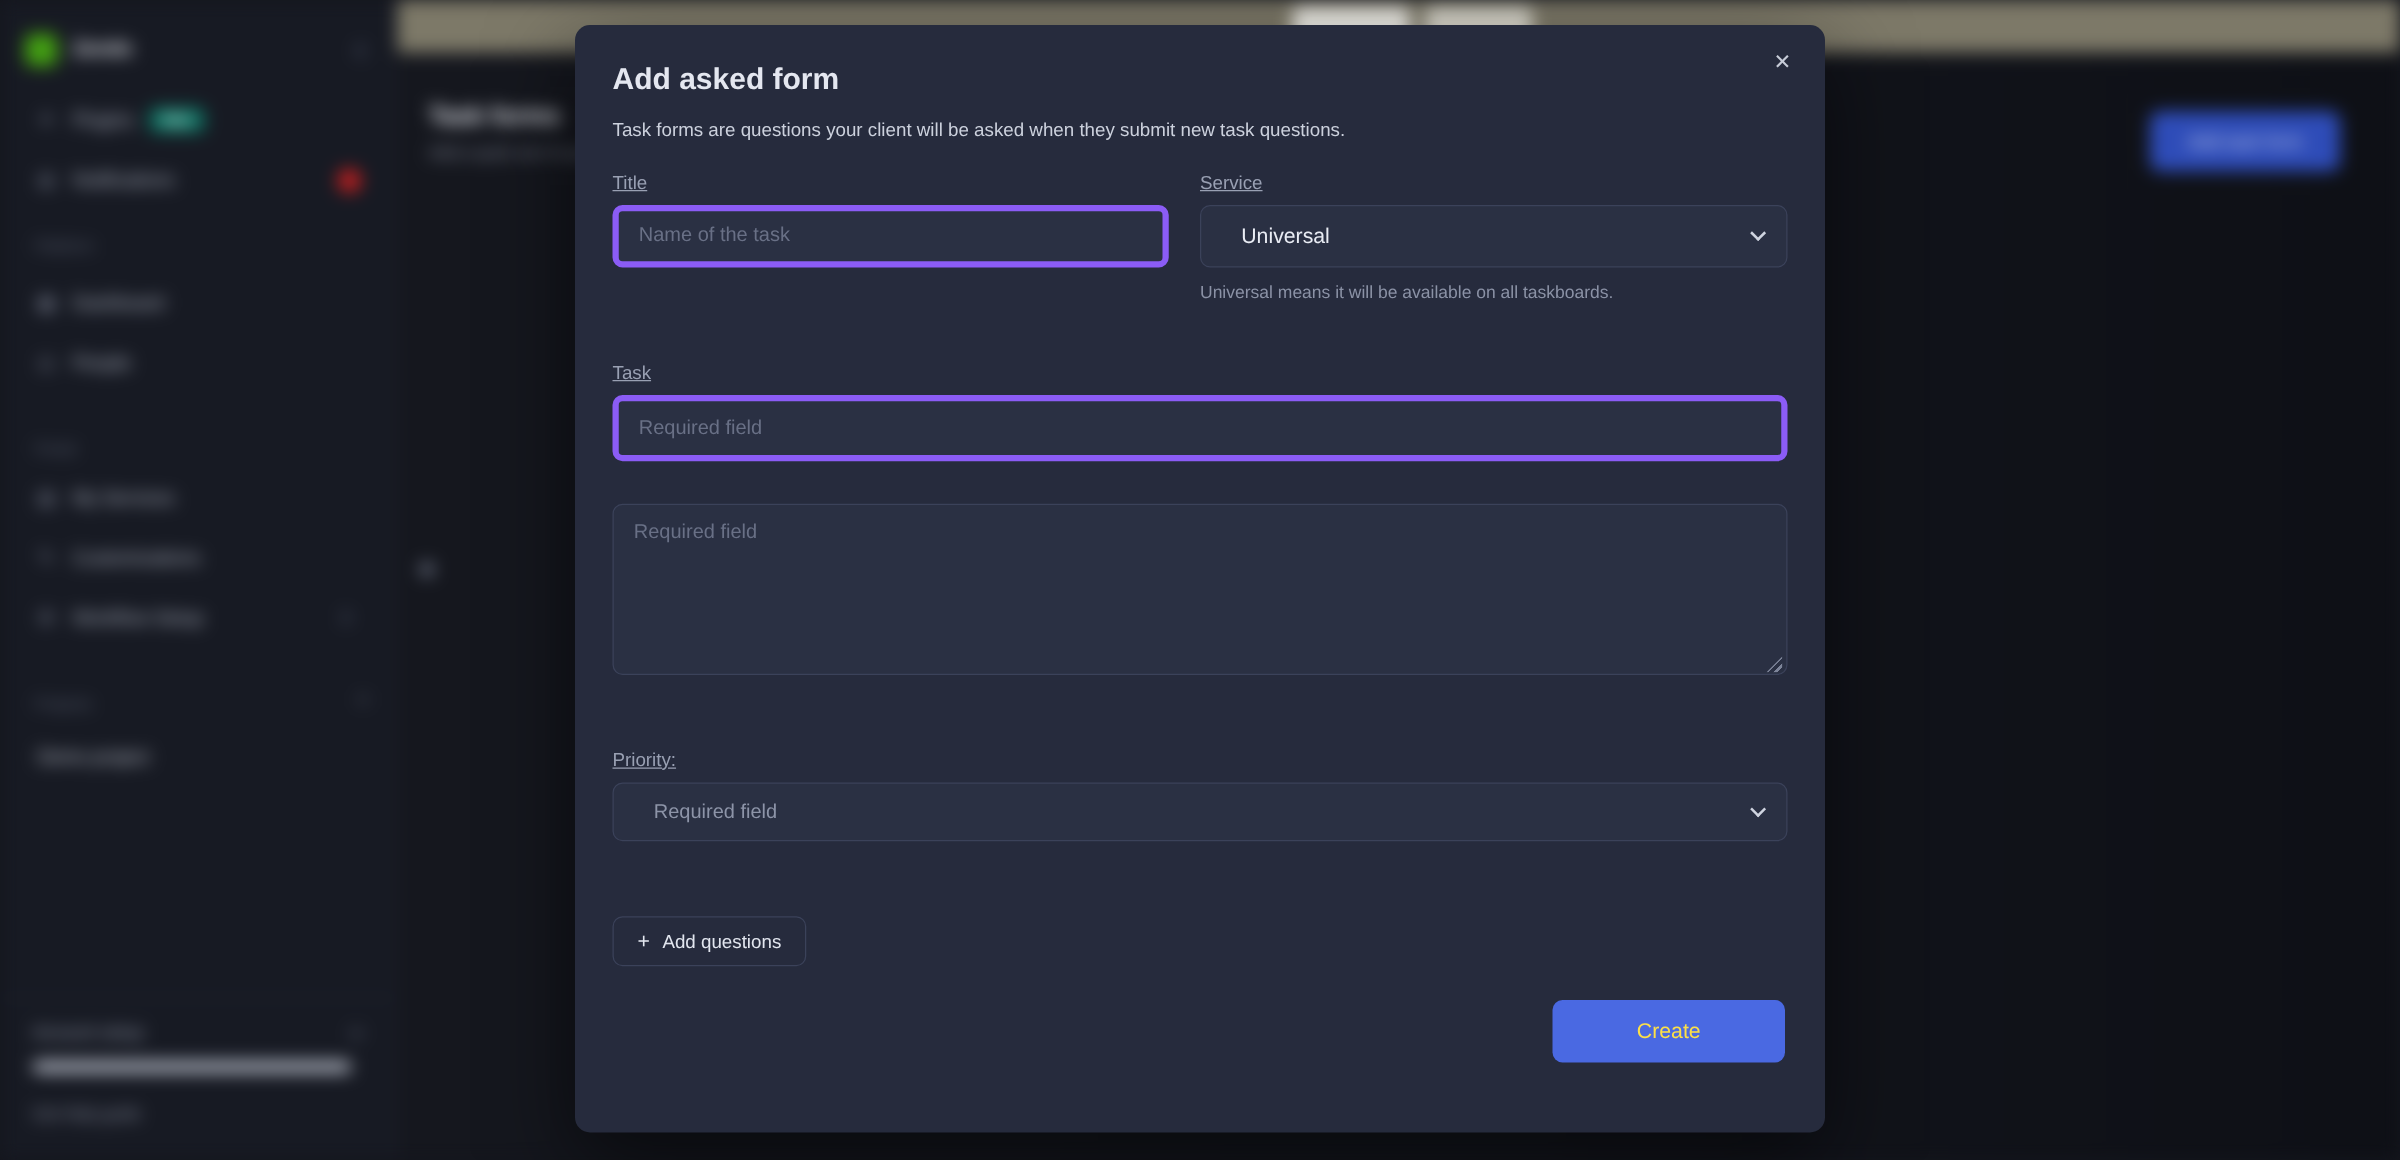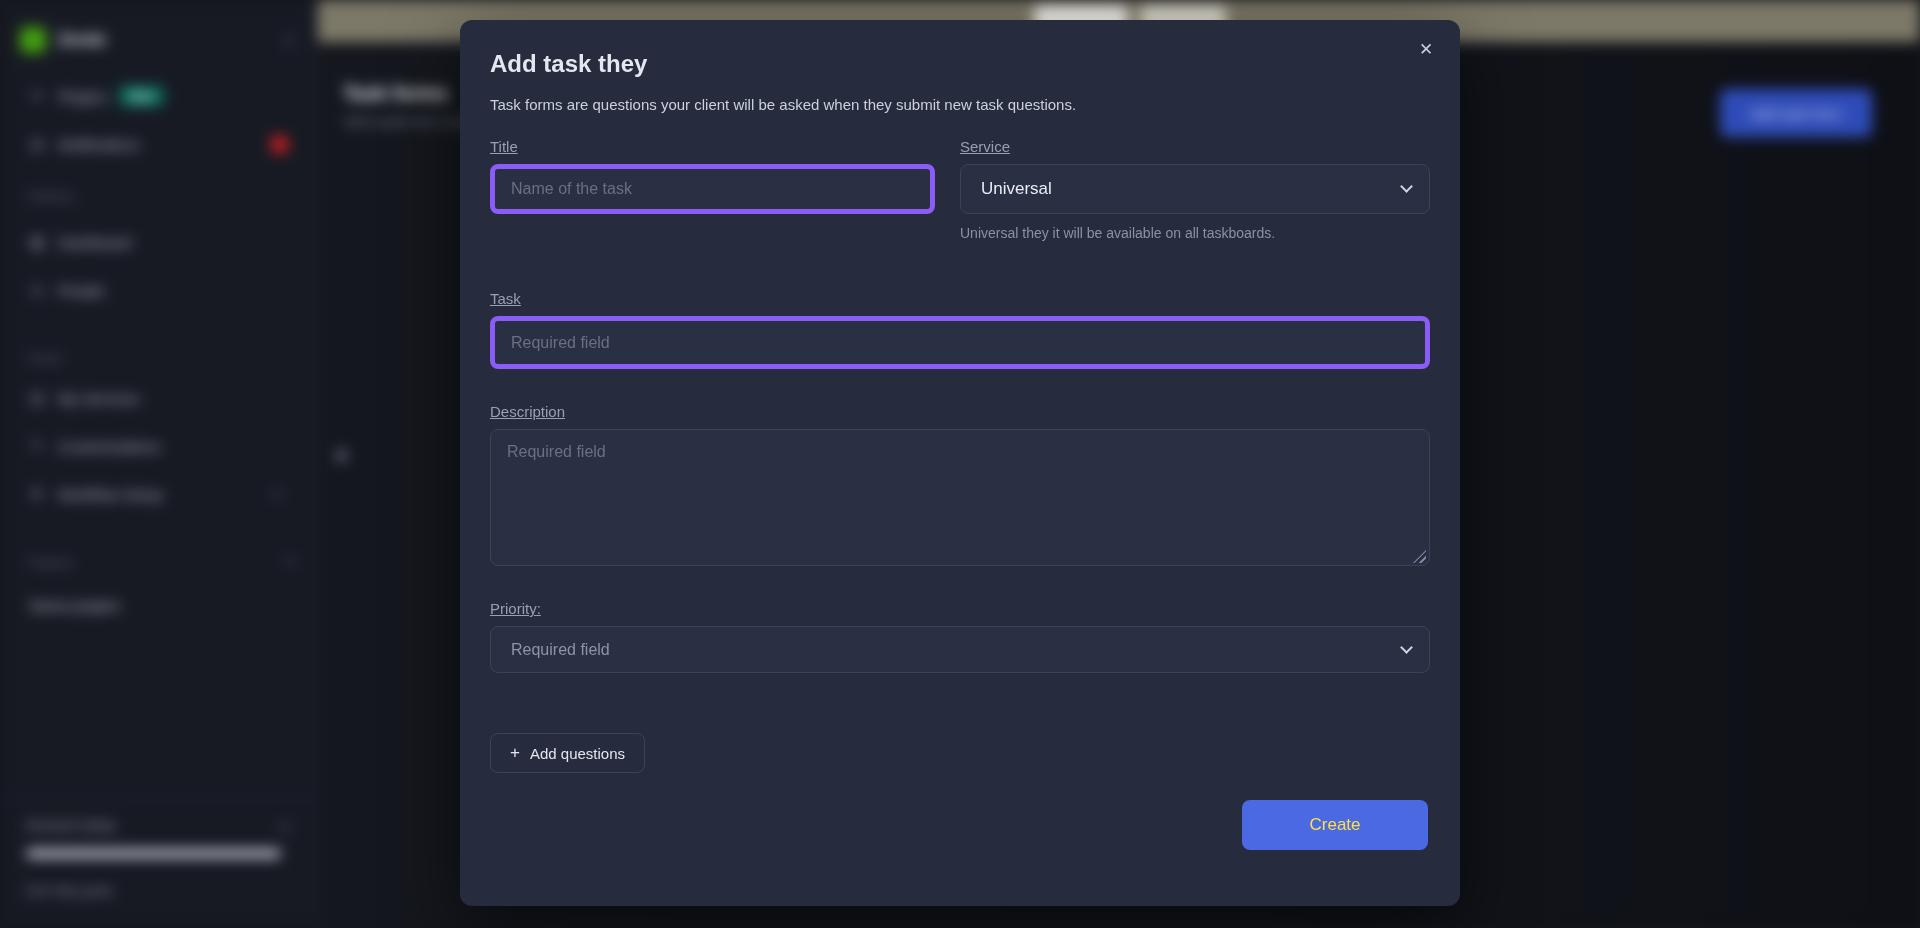--- a/index.html
+++ b/index.html
@@ -59,21 +59,21 @@
              font-family:inherit; }
   .m-title { position:absolute; left:30px; top:30px; font-size:24px; font-weight:700; color:#e4e7f0; }
   .m-sub { position:absolute; left:30px; top:76px; font-size:15px; color:#ccd1dd; }
 
   .m-label { font-size:15px; color:#99a0b3; margin-bottom:9px; display:block;text-decoration:underline; }
   .m-input { width:100%; height:50px; background:#2a3043; border:5px solid #8b5cf6;
              border-radius:8px; color:#e9ecf4; font-size:16px; padding:0 16px; font-family:inherit; }
   .m-input::placeholder, .m-textarea::placeholder { color:#697086; }
   .m-select { position:relative; width:100%; height:50px; background:#2a3043;
               border:1px solid #3b425a; border-radius:8px; display:flex; align-items:center;
-              padding:0 40px 0 20px; cursor:pointer; }
+              padding:0 40px 0 32px; cursor:pointer; }
   .m-select .val { font-size:17px; color:#e9ecf4; }
   .m-select .val.placeholder { color:#8d94a8; font-size:16px; }
   .chev { position:absolute; right:18px; top:50%; width:9px; height:9px; margin-top:-7px;
           border-right:2px solid #cfd4e0; border-bottom:2px solid #cfd4e0; transform:rotate(45deg); }
   .m-helper { margin-top:11px; font-size:14px; color:#8b92a6; }
 
   .col-left  { position:absolute; left:30px;  top:118px; width:445px; }
   .col-right { position:absolute; left:500px; top:118px; width:470px; }
   .f-task     { position:absolute; left:30px; top:270px; width:940px; }
   .f-task .m-input { height:53px; }
@@ -171,44 +171,43 @@
       </div>
       <div class="page-title">Task forms</div>
       <div class="page-sub">Add a quick set of questions</div>
       <button class="add-task-btn">Add task form</button>
       <div class="drag-dot"></div>
     </div>
   </div>
 
   <div class="modal">
     <button class="m-close">✕</button>
-    <div class="m-title">Add task they</div>
+    <div class="m-title">Add asked form</div>
     <div class="m-sub">Task forms are questions your client will be asked when they submit new task questions.</div>
 
     <div class="col-left">
       <label class="m-label">Title</label>
       <input class="m-input" placeholder="Name of the task" style="">
     </div>
 
     <div class="col-right">
       <label class="m-label">Service</label>
       <div class="m-select">
         <span class="val">Universal</span>
         <span class="chev"></span>
       </div>
-      <div class="m-helper">Universal they it will be available on all taskboards.</div>
+      <div class="m-helper">Universal means it will be available on all taskboards.</div>
     </div>
 
     <div class="f-task">
       <label class="m-label">Task</label>
       <input class="m-input" placeholder="Required field" style="">
     </div>
 
     <div class="f-desc" style="position:absolute;">
-      <label class="m-label">Description</label>
       <div style="position:relative;">
         <textarea class="m-textarea" placeholder="Required field" style=""></textarea>
         <div class="resize-grip"></div>
       </div>
     </div>
 
     <div class="f-priority">
       <label class="m-label">Priority:</label>
       <div class="m-select">
         <span class="val placeholder">Required field</span>

